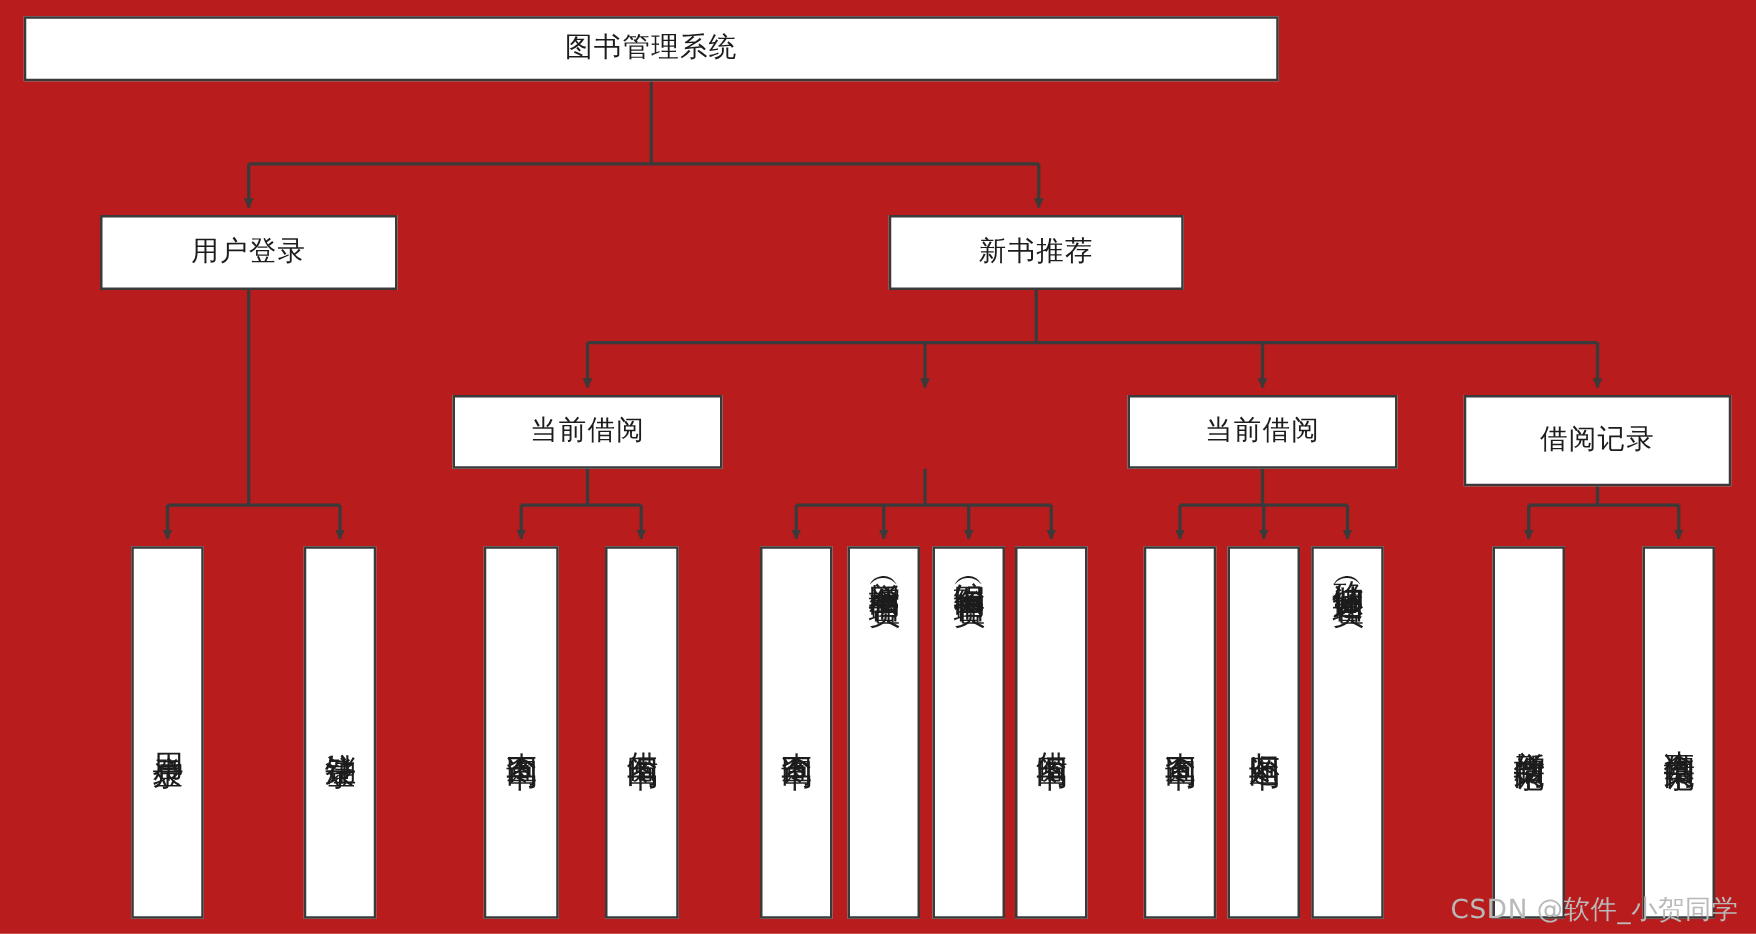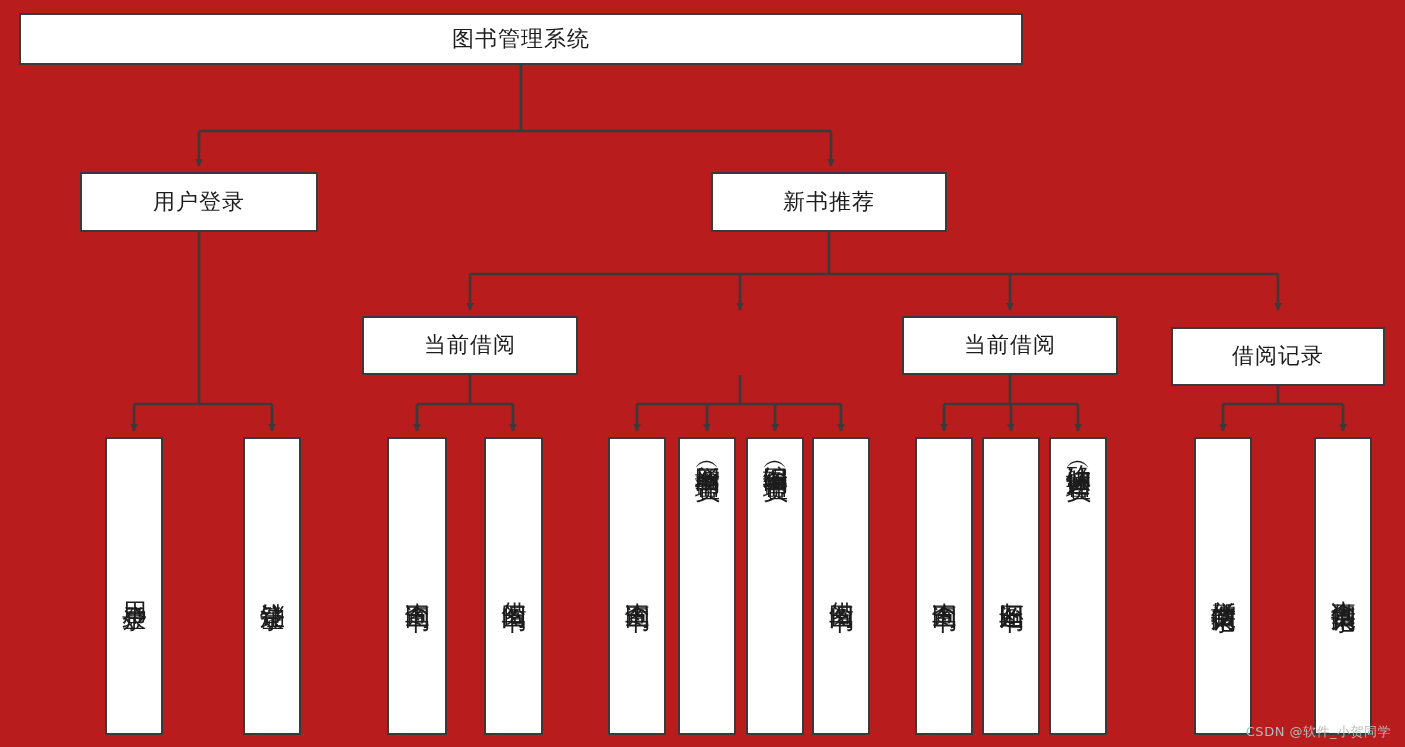--- a/index.html
+++ b/index.html
@@ -57,21 +57,21 @@
     white-space: nowrap;
   }
   .node.vertical.centered {
     align-items: center;
     padding-top: 0;
   }
   #watermark {
     position: absolute;
     right: 14px;
     bottom: 6px;
-    font-size: 13px;
+    font-size: 21px;
     color: #b9b9b9;
     z-index: 5;
     white-space: nowrap;
     letter-spacing: 0.5px;
   }
 </style>
 </head>
 <body>
 
 <div id="diagram-root">
@@ -136,21 +136,21 @@
   <div class="node horizontal" style="left:711px; top:172px; width:236px; height:60px;">
     <span class="node-label">新书推荐</span>
   </div>
 
   <div class="node horizontal" style="left:362px; top:316px; width:216px; height:59px;">
     <span class="node-label">当前借阅</span>
   </div>
   <div class="node horizontal" style="left:902px; top:316px; width:216px; height:59px;">
     <span class="node-label">当前借阅</span>
   </div>
-  <div class="node horizontal" style="left:1171px; top:316px; width:214px; height:59px;margin-top:11px;">
+  <div class="node horizontal" style="left:1171px; top:316px; width:214px; height:73px;">
     <span class="node-label">借阅记录</span>
   </div>
 
   <div class="node vertical centered" style="left:105px; top:437px; width:58px; height:298px;">
     <span class="node-label">用户登录</span>
   </div>
   <div class="node vertical centered" style="left:243px; top:437px; width:58px; height:298px;">
     <span class="node-label">注销登录</span>
   </div>
   <div class="node vertical centered" style="left:387px; top:437px; width:60px; height:298px;">

